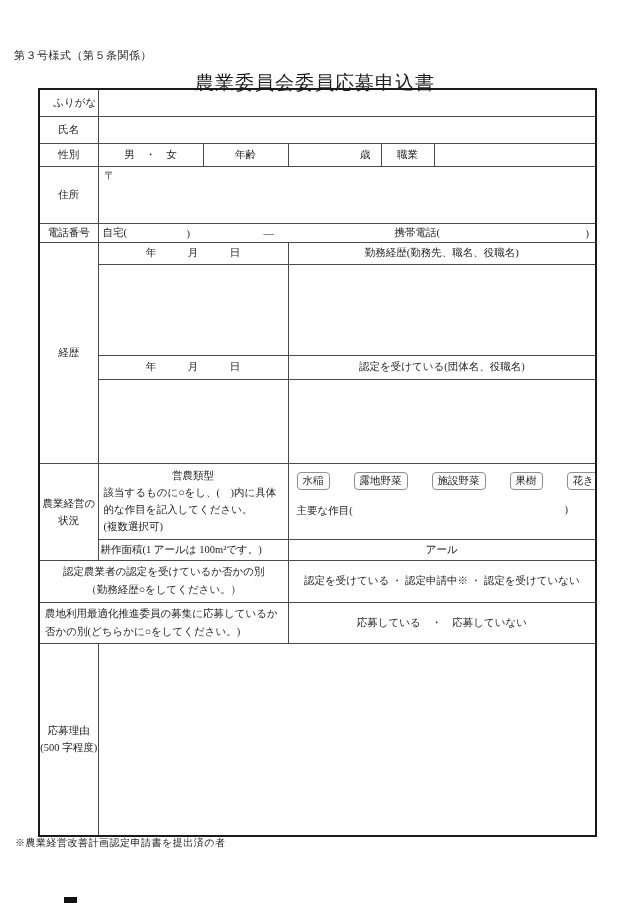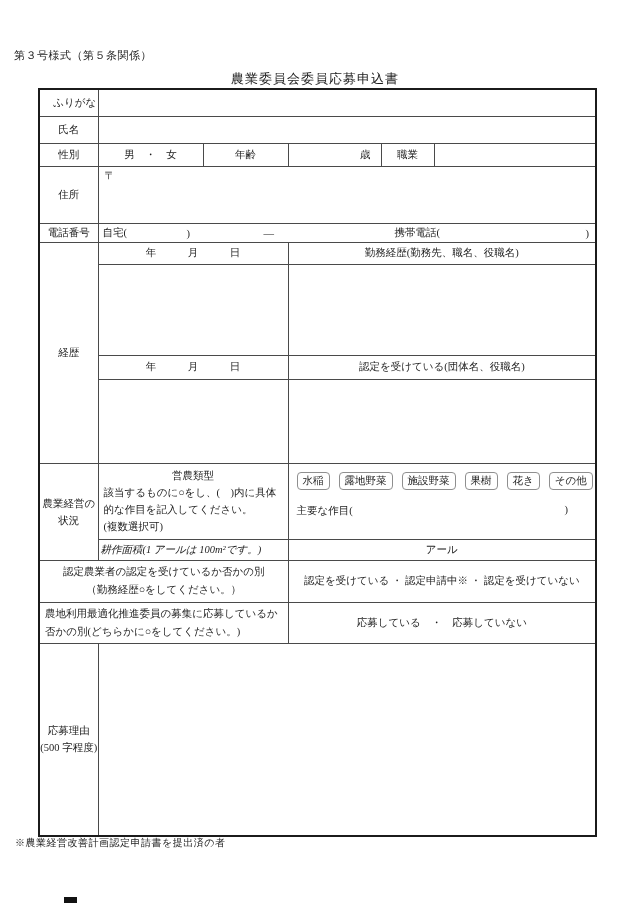--- a/index.html
+++ b/index.html
@@ -5,21 +5,21 @@
   html,body{margin:0;padding:0;background:#e8e8e8;}
   .page{
     position:relative;
     width:630px;height:903px;
     background:#ffffff;
     font-family:"Liberation Serif","DejaVu Serif",serif;
     color:#1c1c1c;
     overflow:hidden;
   }
   .form-number{position:absolute;left:14px;top:48px;font-size:11px;letter-spacing:.5px;}
-  .doc-title{position:absolute;left:0;right:0;top:70px;text-align:center;font-size:13px;letter-spacing:1px;}
+  .doc-title{position:absolute;left:0;right:0;top:70px;text-align:center;font-size:19px;letter-spacing:1px;}
   table.form-table{
     position:absolute;left:38px;top:88px;width:557px;
     border-collapse:collapse;table-layout:fixed;
     border:2px solid #1b1b1b;
   }
   td{
     border:1px solid #4a4a4a;
     font-size:10.5px;
     padding:0;
     vertical-align:middle;
@@ -28,25 +28,25 @@
   .lbl{text-align:center;line-height:16px;}
   .ctr{text-align:center;}
   .dotted{border-bottom:1px dotted #b3b3b3;padding-left:12px;}
   .age-cell{text-align:right;padding-right:10px;}
   .addr-cell{vertical-align:top;padding:2px 0 0 6px;text-align:left;}
   .phone-cell{position:relative;}
   .phone-cell span{position:absolute;top:50%;transform:translateY(-50%);white-space:nowrap;}
   .type-cell{vertical-align:top;text-align:left;padding:3px 5px 0 5px;line-height:17px;}
   .type-title{text-align:center;}
   .crops-cell{vertical-align:top;padding:8px 5px 0 8px;text-align:left;}
-  .crop-row{display:flex;gap:9px;align-items:flex-end;}
+  .crop-row{display:flex;gap:24px;align-items:flex-end;}
   .crop-box{border:1px solid #8f8f8f;border-radius:4px;padding:1px 5px;white-space:nowrap;background:#fff;}
   .main-crop{display:flex;margin-top:14px;}
   .main-crop .close{margin-left:auto;margin-right:22px;}
-  .area-lbl{text-align:left;padding-left:2px;white-space:nowrap;font-style:italic;}
+  .area-lbl{text-align:left;padding-left:2px;white-space:nowrap;}
   .q-center{text-align:center;line-height:18px;}
   .q-left{text-align:left;padding:2px 5px;line-height:18px;}
   .two-line{line-height:17px;margin-left:37px;}
   .footnote{position:absolute;left:15px;top:836px;font-size:10px;letter-spacing:.5px;}
   .scan-mark{position:absolute;left:64px;top:897px;width:13px;height:6px;background:#121212;}
 </style>
 </head>
 <body>
 
 <div class="page">

